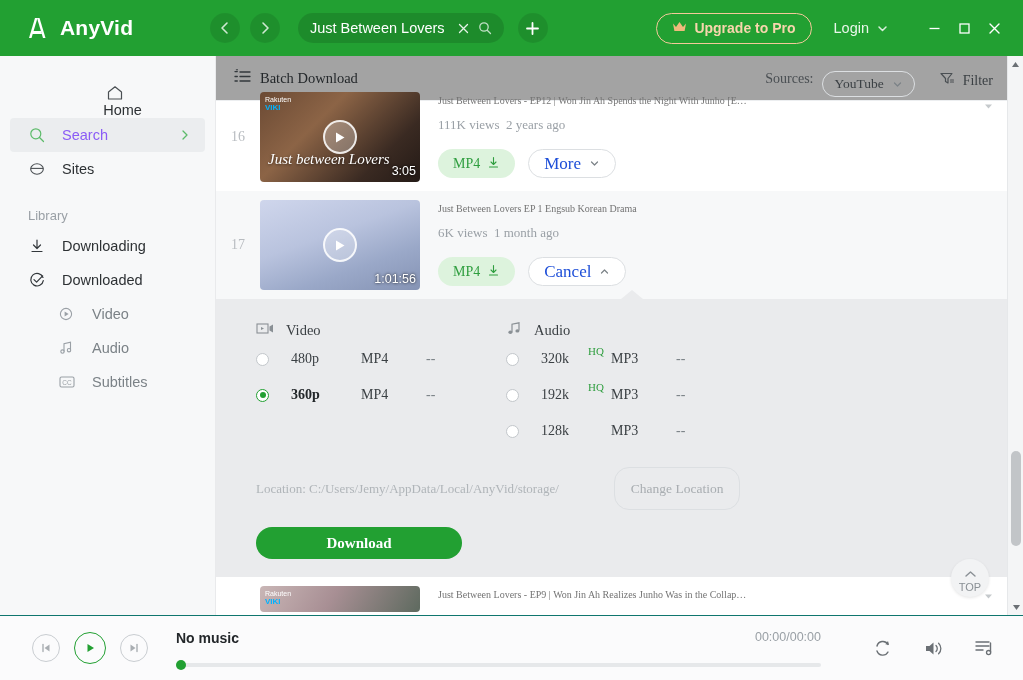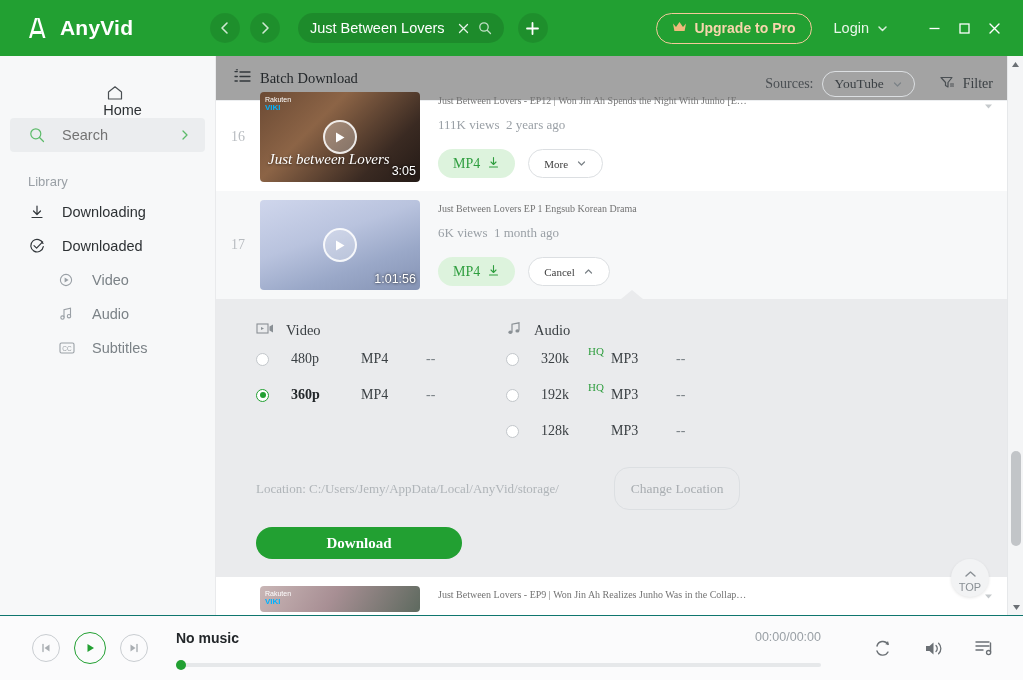--- a/index.html
+++ b/index.html
@@ -70,41 +70,41 @@
     height: 34px; display: flex; align-items: center; margin: 0 10px; padding-left: 18px;
     border-radius: 4px; cursor: pointer; position: relative;
   }
   .side-item.first { margin-top: 28px; flex-direction: column; }
   .side-item.active { background: #ebedef; }
   .side-ico { width: 22px; display:flex; align-items:center; }
   .side-label {
     font-size: 14.5px; color: #2d3134; margin-left: 12px;
     font-family: "Liberation Sans", sans-serif;
   }
-  .side-item.active .side-label { color: #737373; }
+  .side-item.active .side-label { color: #8b5cf6; }
   .side-chev { position: absolute; right: 14px; display:flex; }
   .side-section {
     font-size: 13px; color: #9aa0a6; margin: 22px 0 6px 28px;
     font-family: "Liberation Sans", sans-serif;
   }
   .sub-item { padding-left: 48px; }
   .sub-item .side-label { color: #7b8287; }
 
   
   .content {
     position: absolute; left: 216px; top: 56px; width: 791px; height: 559px;
     background: #ffffff; overflow: hidden;
   }
   .toolbar {
     height: 45px; display: flex; align-items: center; padding: 0 14px 0 18px;
     border-bottom: 1px solid #eceef0; background:#a3a3a3;
   }
   .batch { display:flex; align-items:center; cursor:pointer; }
   .batch-label { font-size: 14.5px; color: #23272a; margin-left: 9px; }
-  .tb-right { margin-left: auto; display:flex; align-items:center;margin-top:12px; }
+  .tb-right { margin-left: auto; display:flex; align-items:flex-start;margin-top:12px; }
   .sources-label { font-size: 14px; color: #4a4f53; margin-right: 9px; }
   .sources-sel {
     border: 1px solid #dcdfe2; border-radius: 14px; height: 26px;
     display:flex; align-items:center; padding: 0 11px; cursor:pointer;
   }
   .sources-val { font-size: 13.5px; color: #3b4044; }
   .filter-btn { display:flex; align-items:center; margin-left: 24px; cursor:pointer; }
   .filter-label { font-size: 14px; color: #3b4044; margin-left: 8px; }
 
   .list { position:relative; height: 514px; }
@@ -150,21 +150,21 @@
   .btn-row { display:flex; align-items:center; margin-top: 16px; }
   .mp4-btn {
     background: #ddf3dd; border-radius: 15px; height: 29px; display:flex;
     align-items:center; padding: 0 15px; cursor:pointer;
   }
   .mp4-text { font-size: 14px; color: #2f9e3f; margin-right: 7px; }
   .more-btn {
     border: 1px solid #dcdfe2; background:#fff; border-radius: 15px; height: 29px;
     display:flex; align-items:center; padding: 0 15px; margin-left: 13px; cursor:pointer;
   }
-  .more-text { font-size: 11px; color: #404040; margin-right: 8px; }
+  .more-text { font-size: 17px; color: #1d4ed8; margin-right: 8px; }
   .row-chev { position: absolute; right: 12px; top: 16px; cursor:pointer; }
 
   
   .panel { background: #eaebed; position: relative; padding: 20px 0 18px 0; }
   .panel-arrow {
     position:absolute; top: -9px; left: 405px; width: 0; height: 0;
     border-left: 11px solid transparent; border-right: 11px solid transparent;
     border-bottom: 9px solid #eaebed;
   }
   .fmt-cols { display:flex; padding-left: 40px; }
@@ -353,20 +353,29 @@
       </svg>
     </span>
     <span class="side-label">Search</span>
     <span class="side-chev">
       <svg width="12" height="12" viewBox="0 0 12 12">
         <path d="M4 2 L8 6 L4 10" stroke="#5cbb6a" stroke-width="1.3" fill="none" stroke-linecap="round" stroke-linejoin="round"></path>
       </svg>
     </span>
   </div>
 
+  <div class="side-item">
+    <span class="side-ico">
+      <svg width="18" height="18" viewBox="0 0 18 18">
+        <ellipse cx="9" cy="9" rx="6.3" ry="5.2" stroke="#4a4f53" stroke-width="1.1" fill="none"></ellipse>
+        <path d="M2.7 8.4 L15.3 8.4" stroke="#4a4f53" stroke-width="1.1"></path>
+      </svg>
+    </span>
+    <span class="side-label">Sites</span>
+  </div>
 
   <div class="side-section">Library</div>
 
   <div class="side-item">
     <span class="side-ico">
       <svg width="18" height="18" viewBox="0 0 18 18">
         <path d="M9 3 L9 11 M5.5 8 L9 11.5 L12.5 8 M4 14.5 L14 14.5" stroke="#33383c" stroke-width="1.2" fill="none" stroke-linecap="round" stroke-linejoin="round"></path>
       </svg>
     </span>
     <span class="side-label">Downloading</span>

